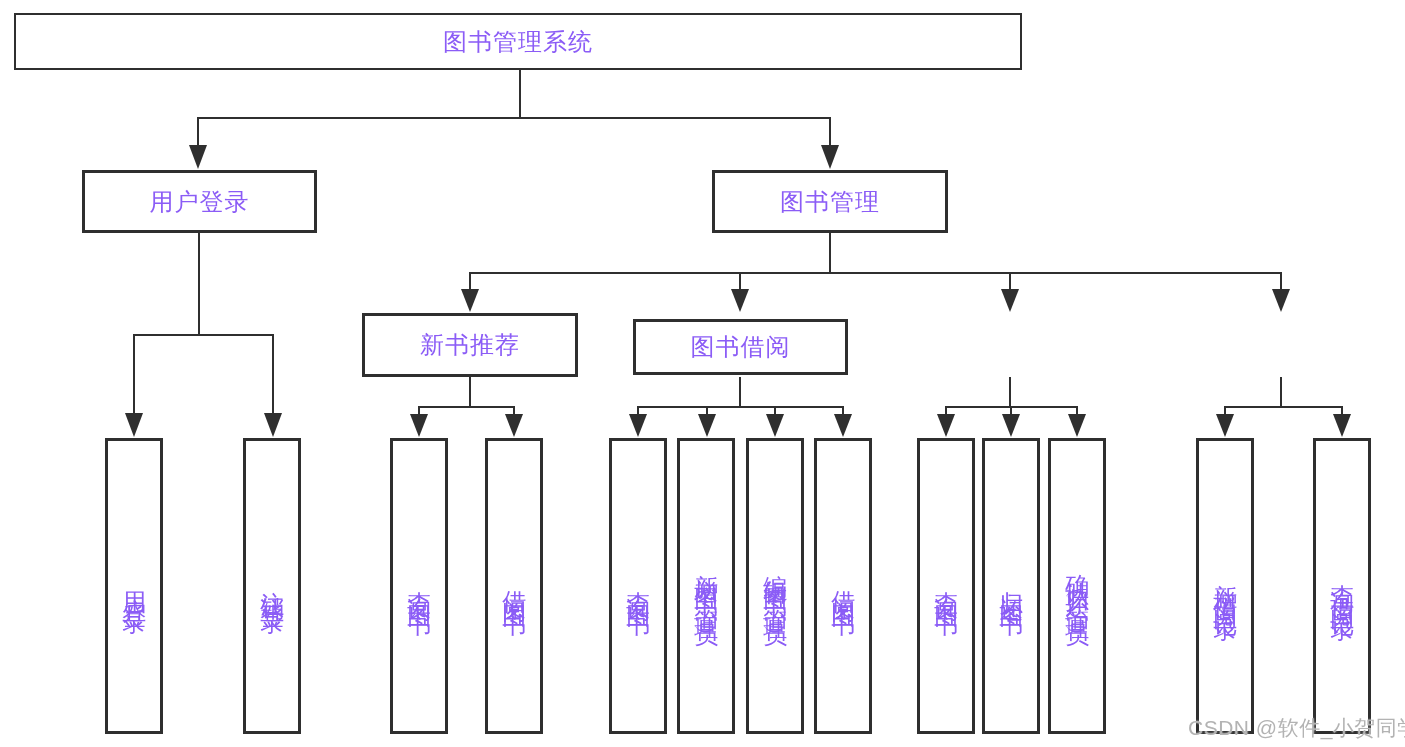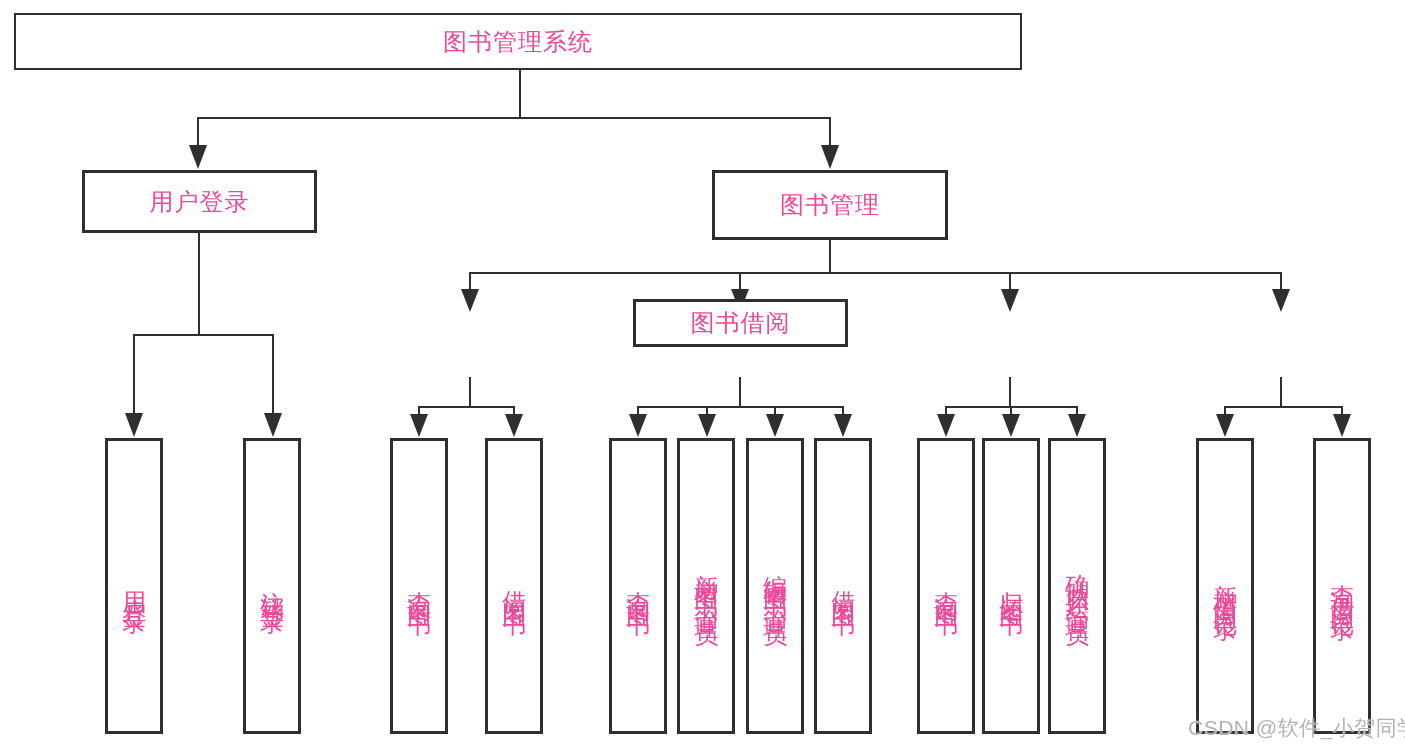--- a/index.html
+++ b/index.html
@@ -3,21 +3,21 @@
 <meta charset="utf-8">
 <style>
   html,body{margin:0;padding:0;background:#ffffff;}
   #stage{
     position:relative;width:1405px;height:747px;background:#ffffff;
     font-family:"Liberation Sans","DejaVu Sans",sans-serif;overflow:hidden;
   }
   #wires{position:absolute;left:0;top:0;width:1405px;height:747px;}
   .node{
     position:absolute;box-sizing:border-box;background:#ffffff;
-    border:3px solid #2f2f2f;color:#ec4899;
+    border:3px solid #2f2f2f;color:#8b5cf6;
     display:flex;align-items:center;justify-content:center;
     font-size:24px;letter-spacing:1px;white-space:nowrap;
   }
   .node.root{border-width:2px;}
   .leaf{width:58px;top:438px;height:296px;}
   .leaf span{
     writing-mode:vertical-rl;text-orientation:mixed;
     font-size:24px;letter-spacing:7px;line-height:1.1;white-space:nowrap;
   }
   .watermark{
@@ -121,25 +121,28 @@
     </g>
   </svg>
 
   <div class="node root" style="left:14px;top:13px;width:1008px;height:57px">
     <span>图书管理系统</span>
   </div>
 
   <div class="node" style="left:82px;top:170px;width:235px;height:63px">
     <span>用户登录</span>
   </div>
-  <div class="node" style="left:712px;top:170px;width:236px;height:70px">
+  <div class="node" style="left:712px;top:170px;width:236px;height:63px">
     <span>图书管理</span>
   </div>
 
-  <div class="node" style="left:633px;top:299px;width:215px;height:48px">
+  <div class="node" style="left:362px;top:313px;width:216px;height:64px">
+    <span>新书推荐</span>
+  </div>
+  <div class="node" style="left:633px;top:319px;width:215px;height:56px">
     <span>图书借阅</span>
   </div>
 
   <div class="node leaf" style="left:105px">
     <span>用户登录</span>
   </div>
   <div class="node leaf" style="left:243px">
     <span>注销登录</span>
   </div>
 

